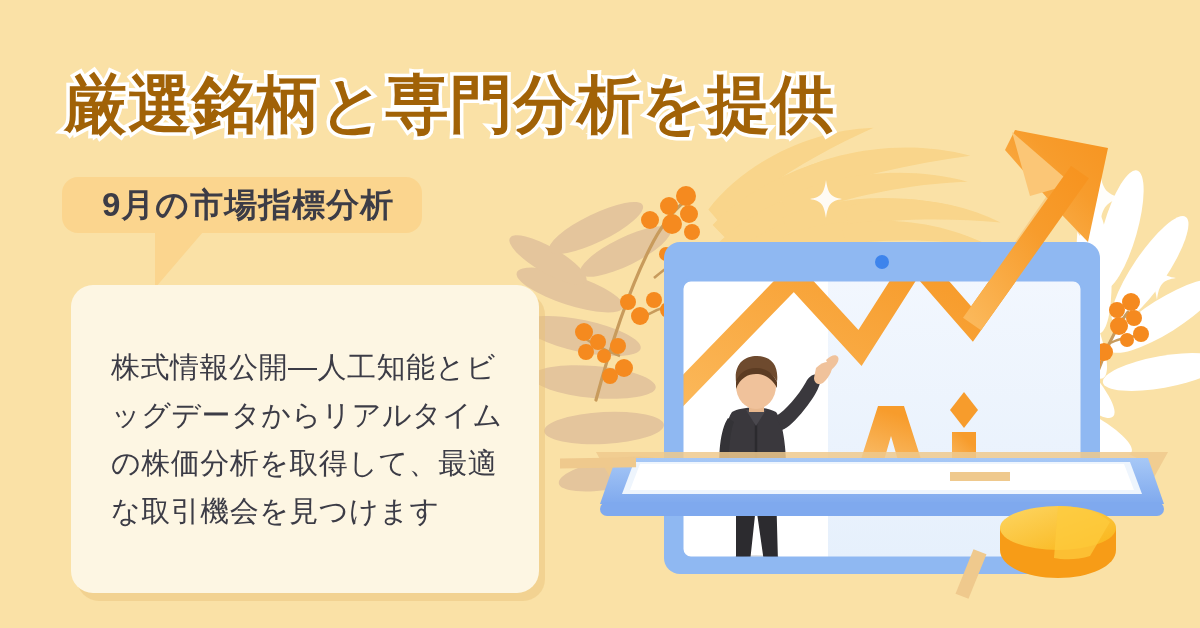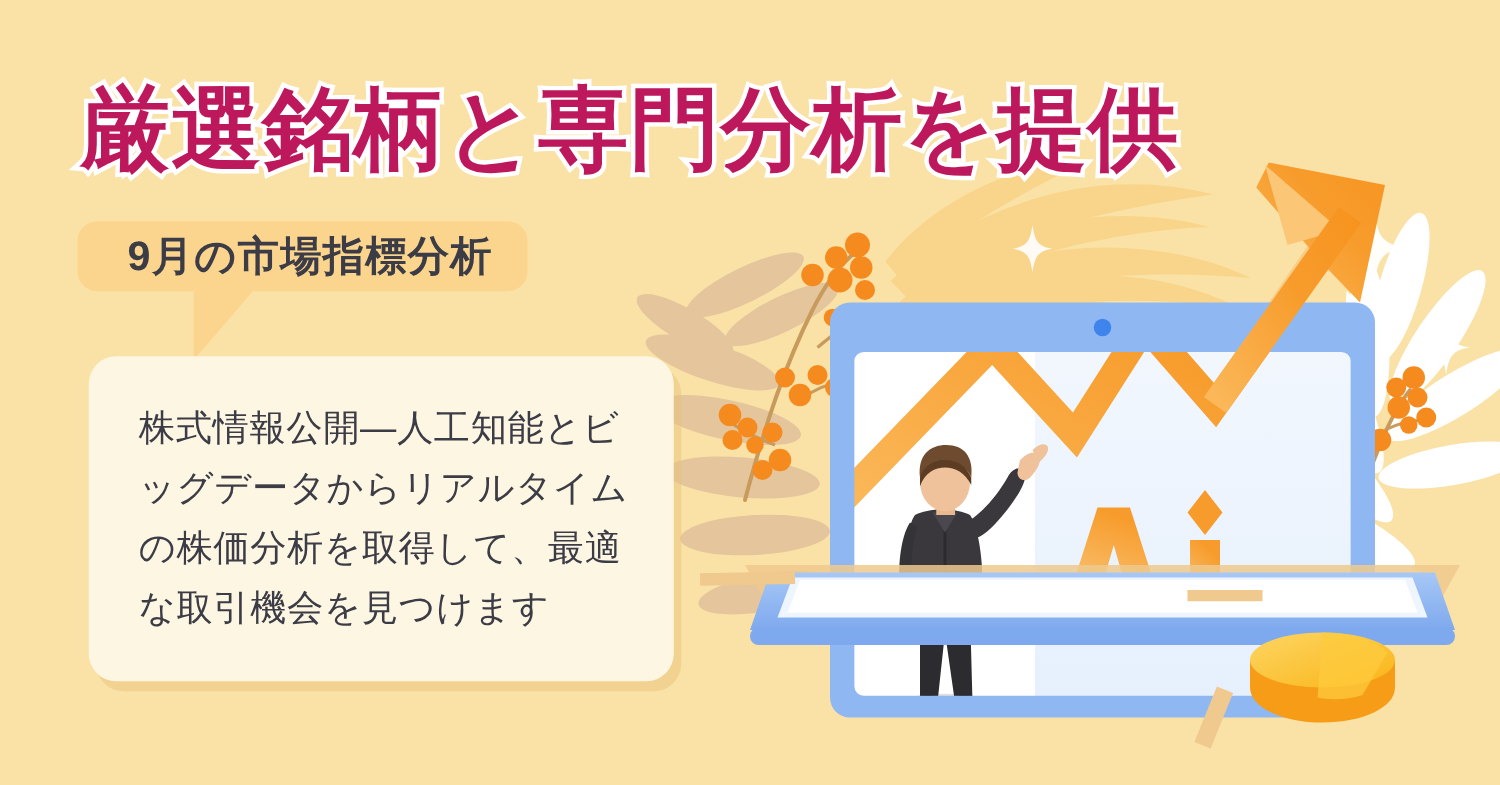--- a/index.html
+++ b/index.html
@@ -26,25 +26,25 @@
     pointer-events: none;
   }
 
   
   #headline {
     position: absolute;
     left: 64px;
     top: 52px;
     width: 1090px;
     height: 110px;
-    font-size: 72px;
+    font-size: 63px;
     line-height: 104px;
     font-weight: bold;
     letter-spacing: 1px;
-    color: #be185d;
+    color: #a16207;
     white-space: nowrap;
     -webkit-text-stroke: 7px #FFFFFF;
     paint-order: stroke fill;
     text-shadow: 0 2px 0 rgba(255,255,255,0.35);
   }
 
   
   #badge {
     position: absolute;
     left: 62px;
@@ -76,21 +76,21 @@
     border-top: 56px solid #FBD58E;
     border-right: 48px solid transparent;
   }
 
   
   #body-card {
     position: absolute;
     left: 71px;
     top: 285px;
     width: 468px;
-    height: 260px;
+    height: 308px;
     background: #FDF6E3;
     border-radius: 22px;
     box-shadow: 6px 8px 0 rgba(232,192,120,0.45);
     box-sizing: border-box;
     display: flex;
     align-items: center;
     padding: 0 36px 0 40px;
   }
   #body-text {
     font-size: 29px;

